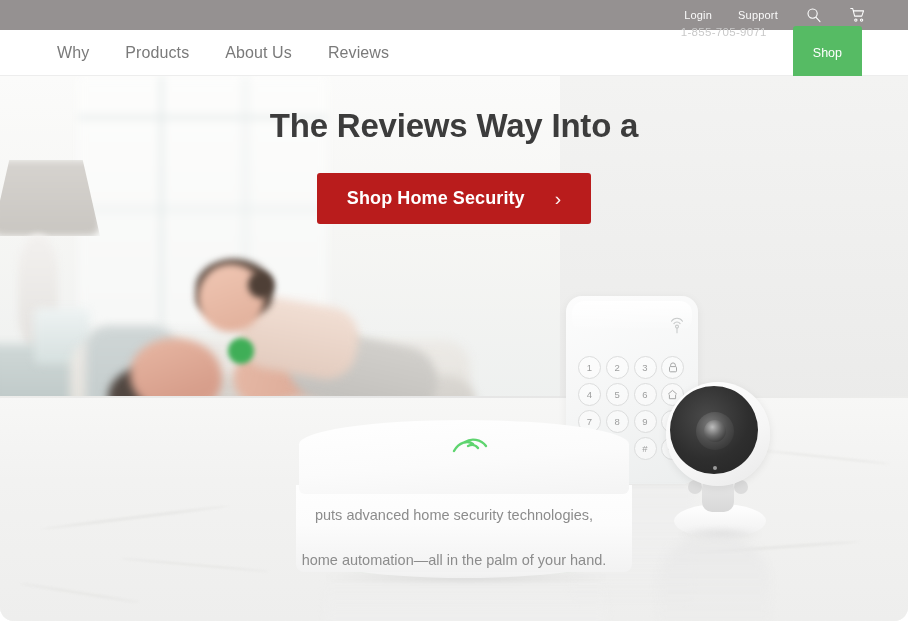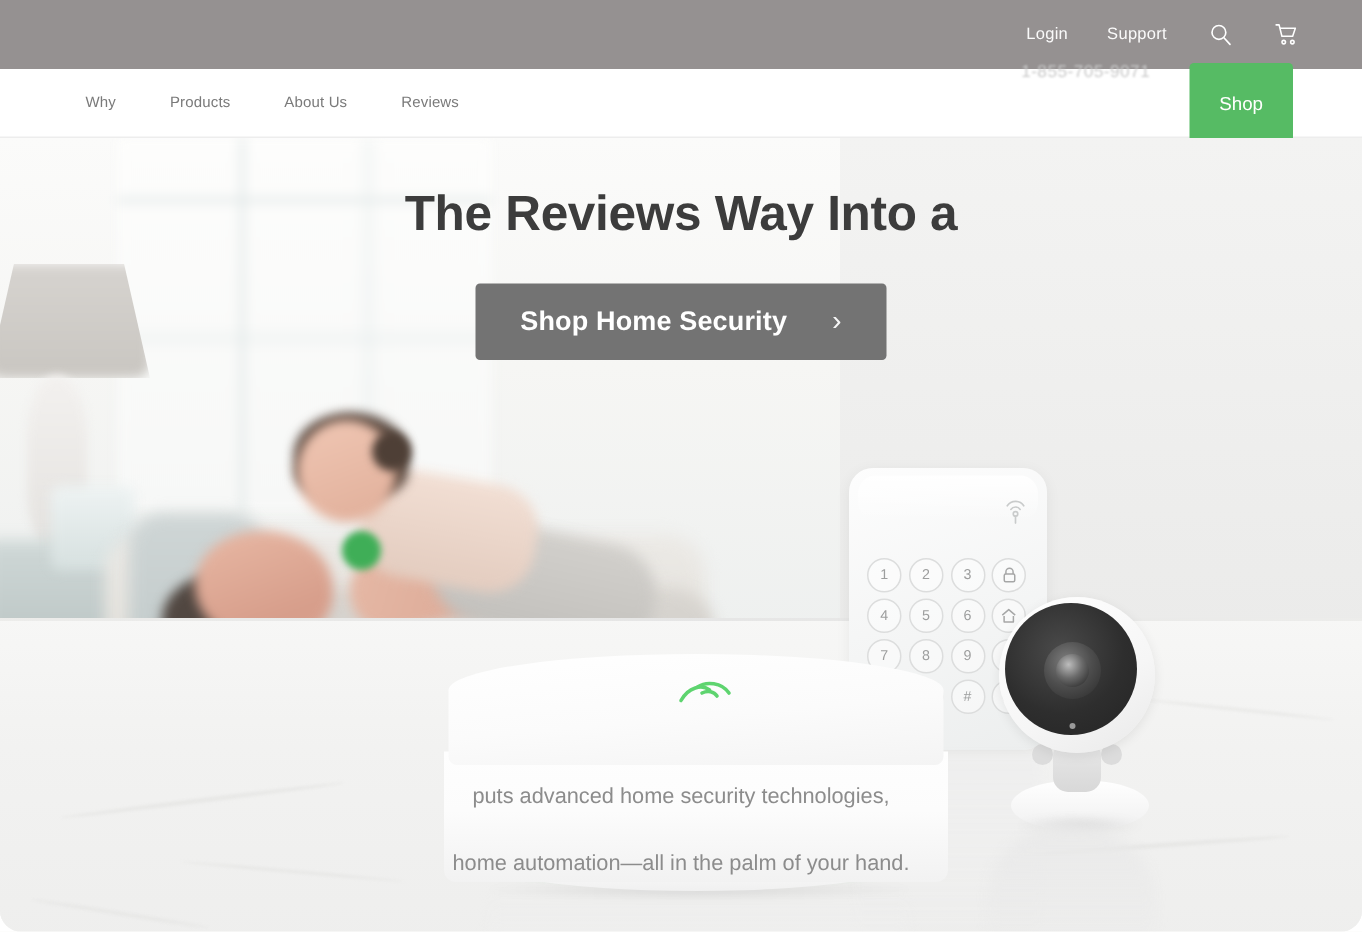--- a/index.html
+++ b/index.html
@@ -17,21 +17,21 @@
     width:908px; height:621px;
     background:#f1f1f1;
     border-bottom-left-radius:14px;
     border-bottom-right-radius:14px;
     overflow:hidden;
   }
 
   
   #utility-bar {
     position:relative;
-    height:46px;
+    height:30px;
     background:#959191;
     display:flex;
     align-items:center;
     justify-content:flex-end;
     padding-right:42px;
     gap:0px;
   }
   .util-link {
     color:#ffffff;
     font-size:11px;
@@ -56,21 +56,21 @@
     height:46px;
     background:#ffffff;
     display:flex;
     align-items:center;
     padding-left:57px;
     padding-right:46px;
     border-bottom:1px solid #ededed;
   }
   .nav-link {
     color:#7a7a7a;
-    font-size:10px;
+    font-size:16px;
     text-decoration:none;
     margin-right:36px;
     letter-spacing:.1px;
     white-space:nowrap;
   }
   .nav-link:last-of-type { margin-right:16px; }
   #nav-right {
     margin-left:auto;
     display:flex;
     gap:26px;
@@ -269,21 +269,21 @@
     font-size:33px;
     font-weight:bold;
     line-height:1.22;
     letter-spacing:-.2px;
   }
   #hero-cta {
     display:inline-flex;
     align-items:center;
     gap:30px;
     margin-top:27px;
-    background:#737373;
+    background:#b91c1c;
     color:#ffffff;
     font-size:18px;
     font-weight:bold;
     border:none;
     border-radius:3px;
     padding:15px 30px;
     cursor:pointer;
     font-family:inherit;
     letter-spacing:.1px;
   }

